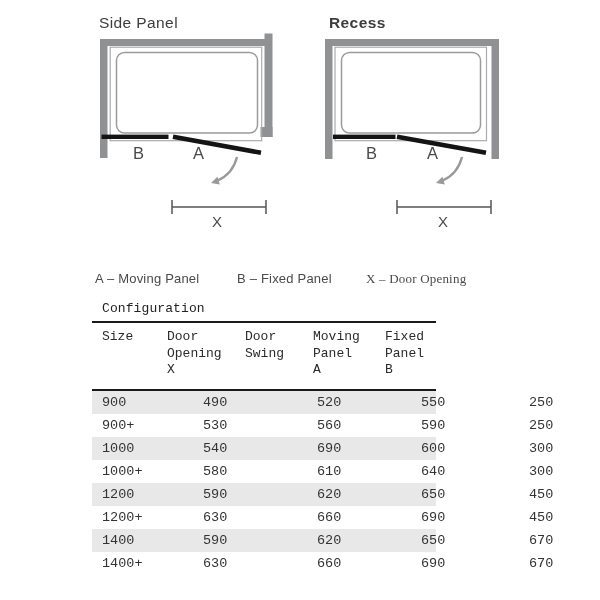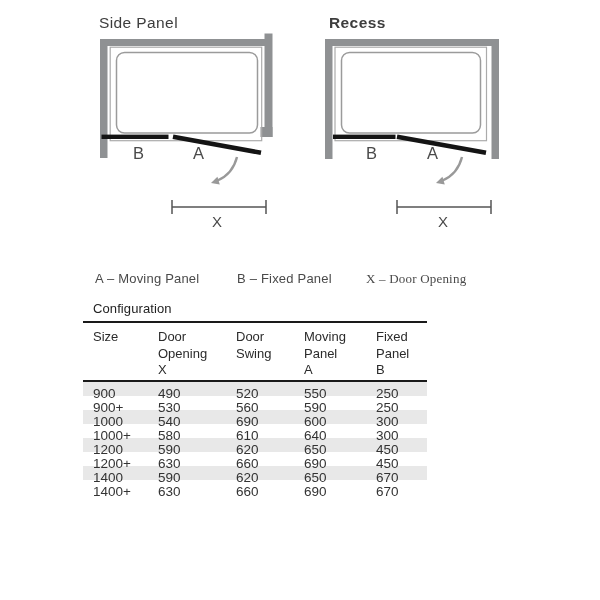--- a/index.html
+++ b/index.html
@@ -12,34 +12,34 @@
   }
   .abs { position: absolute; }
   svg.diagram-layer { position: absolute; left: 0; top: 0; width: 600px; height: 600px; }
 
   .diagram-title { font-size: 15.5px; color: #3d3d3d; letter-spacing: 0.4px; }
   .panel-letter  { font-size: 16.5px; color: #4a4a4a; letter-spacing: 0.3px; }
   .dim-letter    { font-size: 15px;   color: #4a4a4a; }
 
   .legend-item { position: absolute; top: 271px; font-size: 13px; color: #4a4a4a; letter-spacing: 0.2px; white-space: nowrap; }
 
-  .config-table { position: absolute; left: 83px; top: 301px; width: 344px; color: #333; }
+  .config-table { position: absolute; left: 92px; top: 301px; width: 344px; color: #333; font-family: Liberation Mono, monospace; }
   .config-title {
     font-size: 13px; color: #222222; padding: 0 0 5px 10px;
     border-bottom: 2.5px solid #1a1a1a; letter-spacing: 0.1px;
   }
   .thead {
     display: grid; grid-template-columns: 65px 78px 68px 72px 61px;
     border-bottom: 2.5px solid #1a1a1a;
-    padding: 6px 0 1px 0;
+    padding: 6px 0 10px 0;
   }
   .thead .hcell { padding-left: 10px; font-size: 13px; line-height: 16.5px; color: #2b2b2b; }
   .trow {
     display: grid; grid-template-columns: 65px 78px 68px 72px 61px;
-    height: 14px; line-height: 23px; font-size: 13.5px; color: #333333;
+    height: 23px; line-height: 23px; font-size: 13.5px; color: #333333; gap: 36px;
   }
   .trow.shaded { background: #e8e8e8; }
   .trow .cell { padding-left: 10px; white-space: nowrap; }
 </style>
 </head>
 <body>
 
 <svg class="diagram-layer" viewBox="0 0 600 600">
 
   <g>

